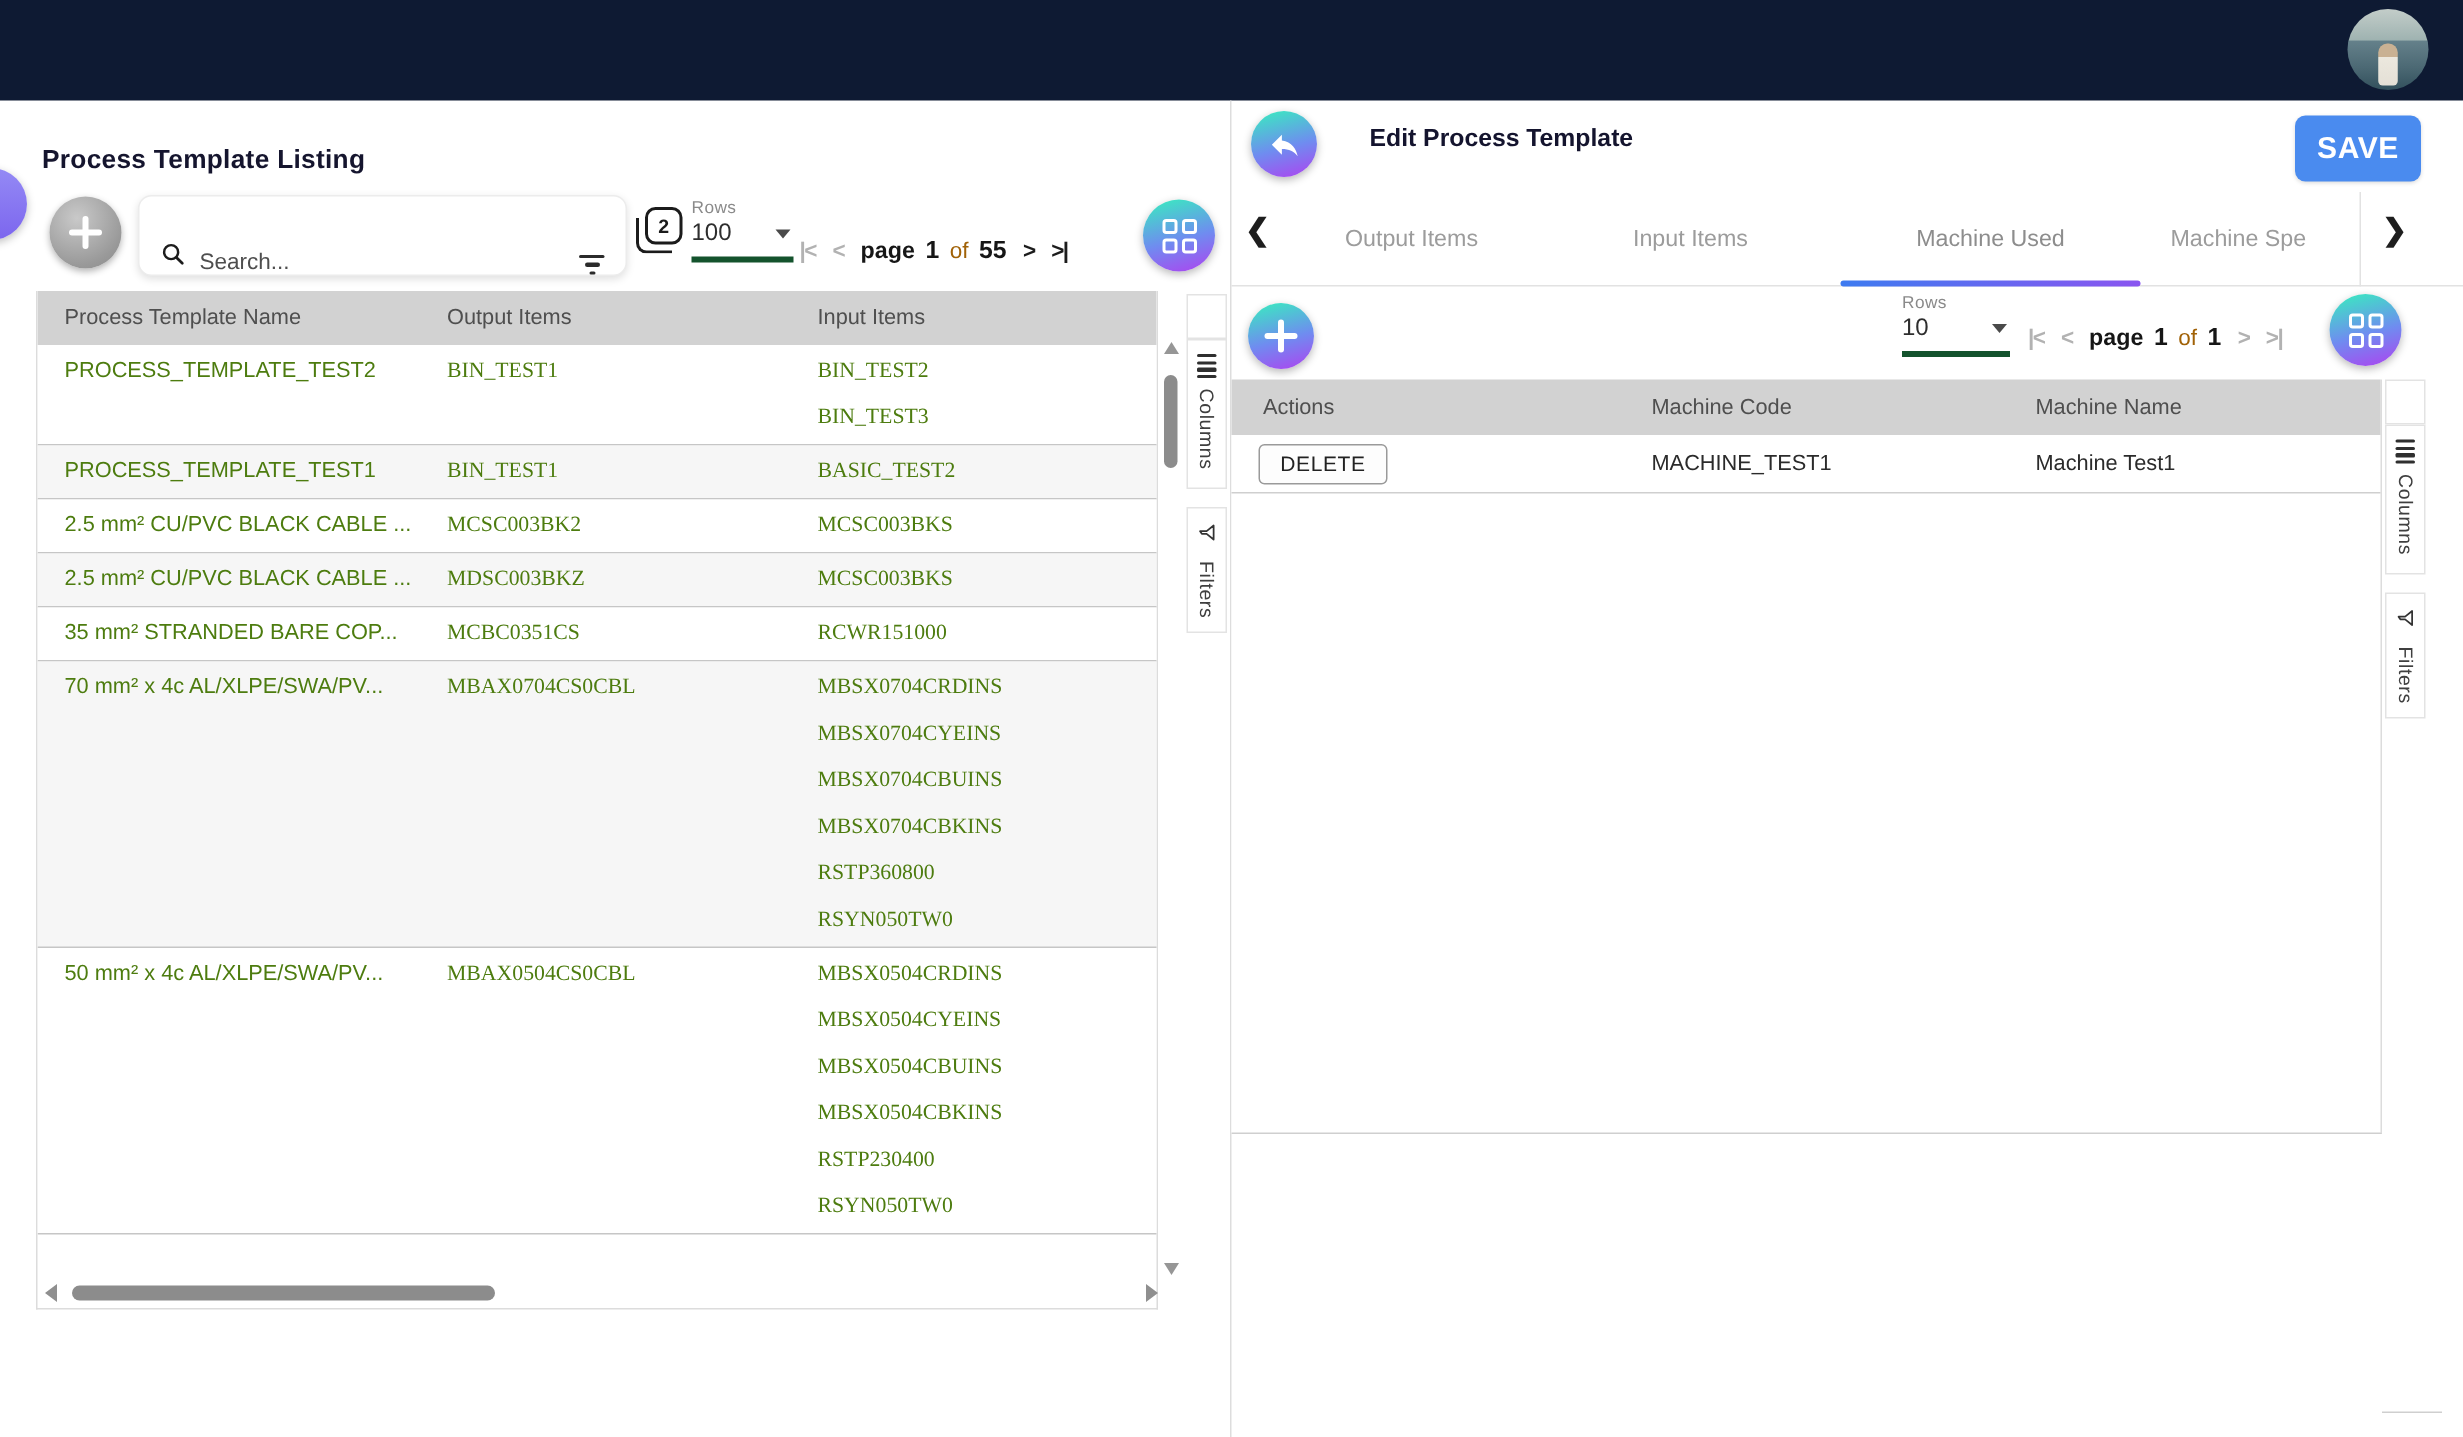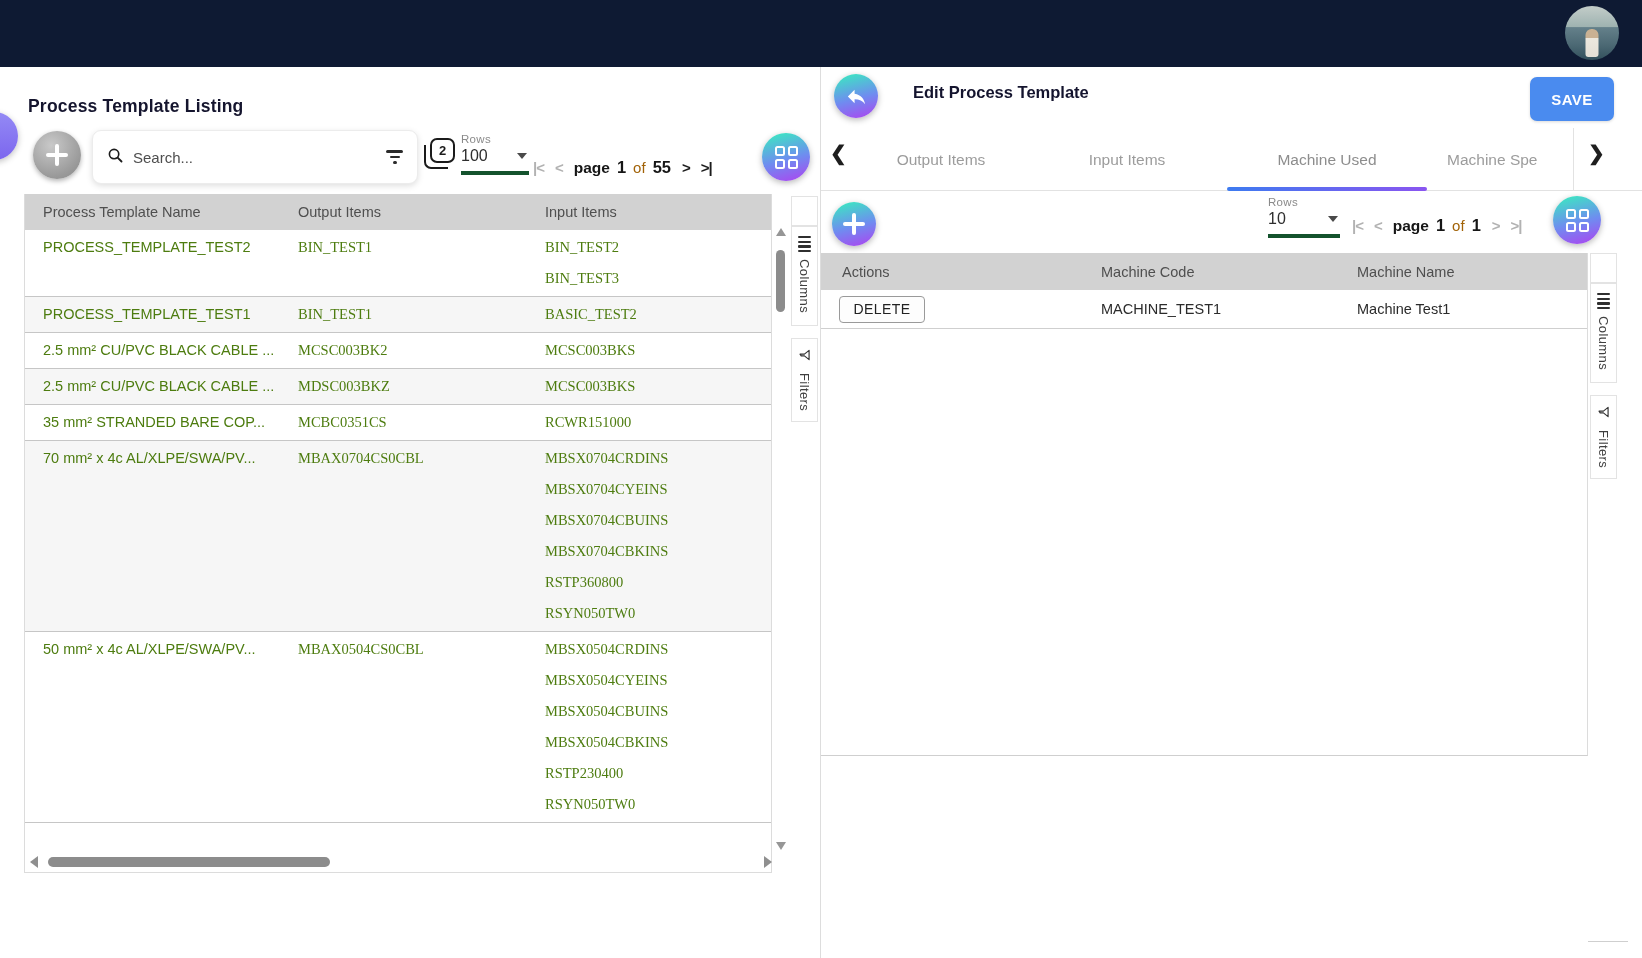--- a/index.html
+++ b/index.html
@@ -29,21 +29,21 @@
   .fab-gray { background:radial-gradient(circle at 38% 30%,#c9c9c9,#999 70%,#8a8a8a); box-shadow:0 2px 5px rgba(0,0,0,.3); }
   .plus { position:relative; width:22px; height:22px; }
   .plus::before, .plus::after { content:""; position:absolute; background:#fff; border-radius:2px; }
   .plus::before { left:0; top:9.2px; width:22px; height:3.6px; }
   .plus::after  { left:9.2px; top:0; width:3.6px; height:22px; }
 
   #left-add { left:33px; top:131px; width:48px; height:48px; }
 
   #search-box { position:absolute; left:92px; top:130px; width:326px; height:54px; background:#fff;
     border:1px solid #ececec; border-radius:9px; box-shadow:0 2px 6px rgba(0,0,0,.13);
-    display:flex; align-items:center; padding:0 14px; gap:9px; }
+    display:flex; align-items:flex-end; padding:0 14px; gap:9px; }
   #search-input { flex:1; border:none; outline:none; font-size:15px; color:#3c3c3c;
     font-family:"Liberation Sans",sans-serif; background:transparent; }
   #search-input::placeholder { color:#4e4e4e; }
   .filter-list-icon { display:flex; flex-direction:column; gap:3px; align-items:center; cursor:pointer; }
   .filter-list-icon i { display:block; height:2.4px; background:#2b2b2b; border-radius:2px; }
   .filter-list-icon i:nth-child(1){ width:17px; } .filter-list-icon i:nth-child(2){ width:10px; } .filter-list-icon i:nth-child(3){ width:4px; }
 
   .pages-icon { position:absolute; width:31px; height:31px; cursor:pointer; }
   .pages-icon .box { position:absolute; top:0; right:0; width:25px; height:25px; border:2.6px solid #1b1b1b;
     border-radius:7px; display:flex; align-items:center; justify-content:center; font-size:13px; font-weight:700; color:#1b1b1b; background:#fff; }
@@ -115,21 +115,21 @@
   #rt-cols { left:1590px; top:283px; height:100px; }
   #rt-filters { left:1590px; top:395px; height:84px; }
 
   
   #divider { position:absolute; left:820px; top:67px; width:1px; height:891px; background:#ddd; }
 
   
   #back-btn { left:834px; top:74px; width:44px; height:44px; }
   #rp-title { position:absolute; left:893px; top:83px; font-size:16.5px; font-weight:700; color:#14142e;margin-left:20px; }
   #save-btn { position:absolute; left:1530px; top:77px; width:84px; height:44px; background:#4a8bef; border:none;
-    border-radius:7px; color:#fff; font-size:15px; font-weight:700; letter-spacing:.4px; cursor:pointer;
+    border-radius:7px; color:#fff; font-size:20px; font-weight:700; letter-spacing:.4px; cursor:pointer;
     font-family:"Liberation Sans",sans-serif; box-shadow:0 1px 3px rgba(0,0,0,.15); }
 
   #rp-tabbar { position:absolute; left:821px; top:128px; width:821px; height:63px; border-bottom:1px solid #e2e2e2; }
   .tab-chev { position:absolute; top:13px; font-size:20px; font-weight:600; color:#1e1e1e; cursor:pointer; }
   #tab-chev-left { left:9px; }
   #tab-chev-right { left:767px; }
   #rp-tabbar .sep { position:absolute; left:752px; top:0; width:1px; height:63px; background:#e2e2e2; }
   .tab { position:absolute; top:0; height:63px; display:flex; align-items:center; justify-content:center;
     font-size:15.5px; color:#9c9c9c; cursor:pointer; white-space:nowrap; }
   #tab-0 { left:34px; width:172px; }

